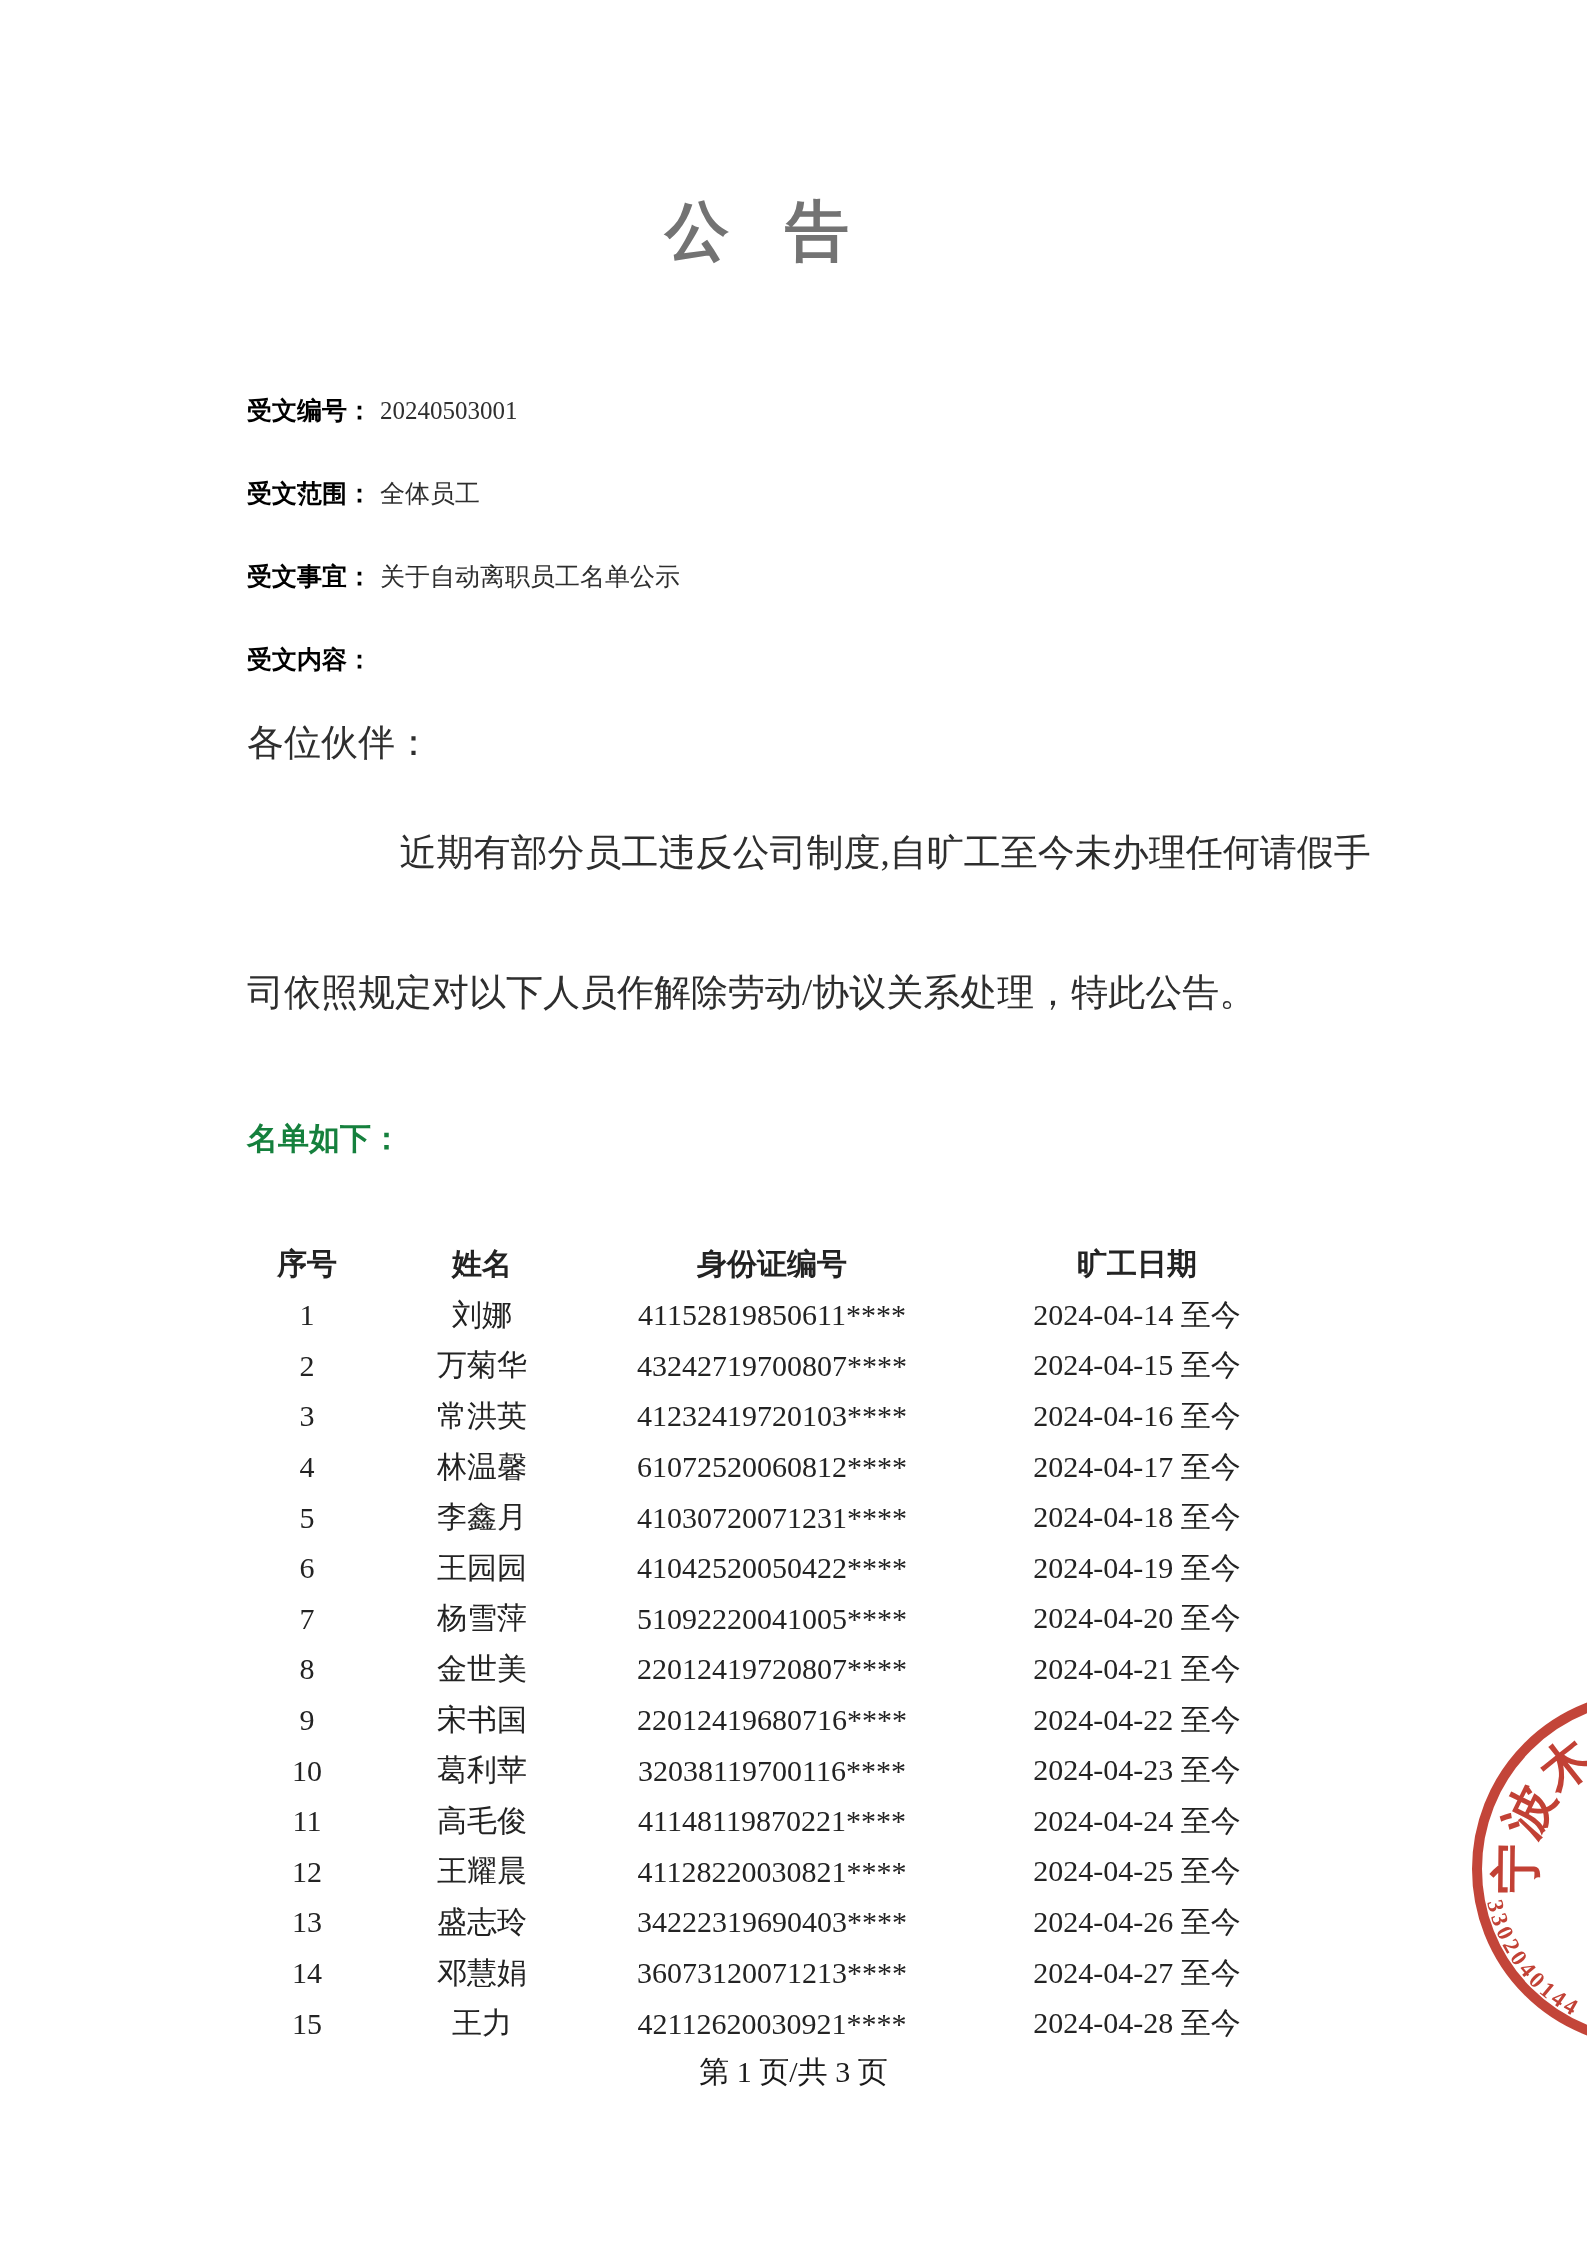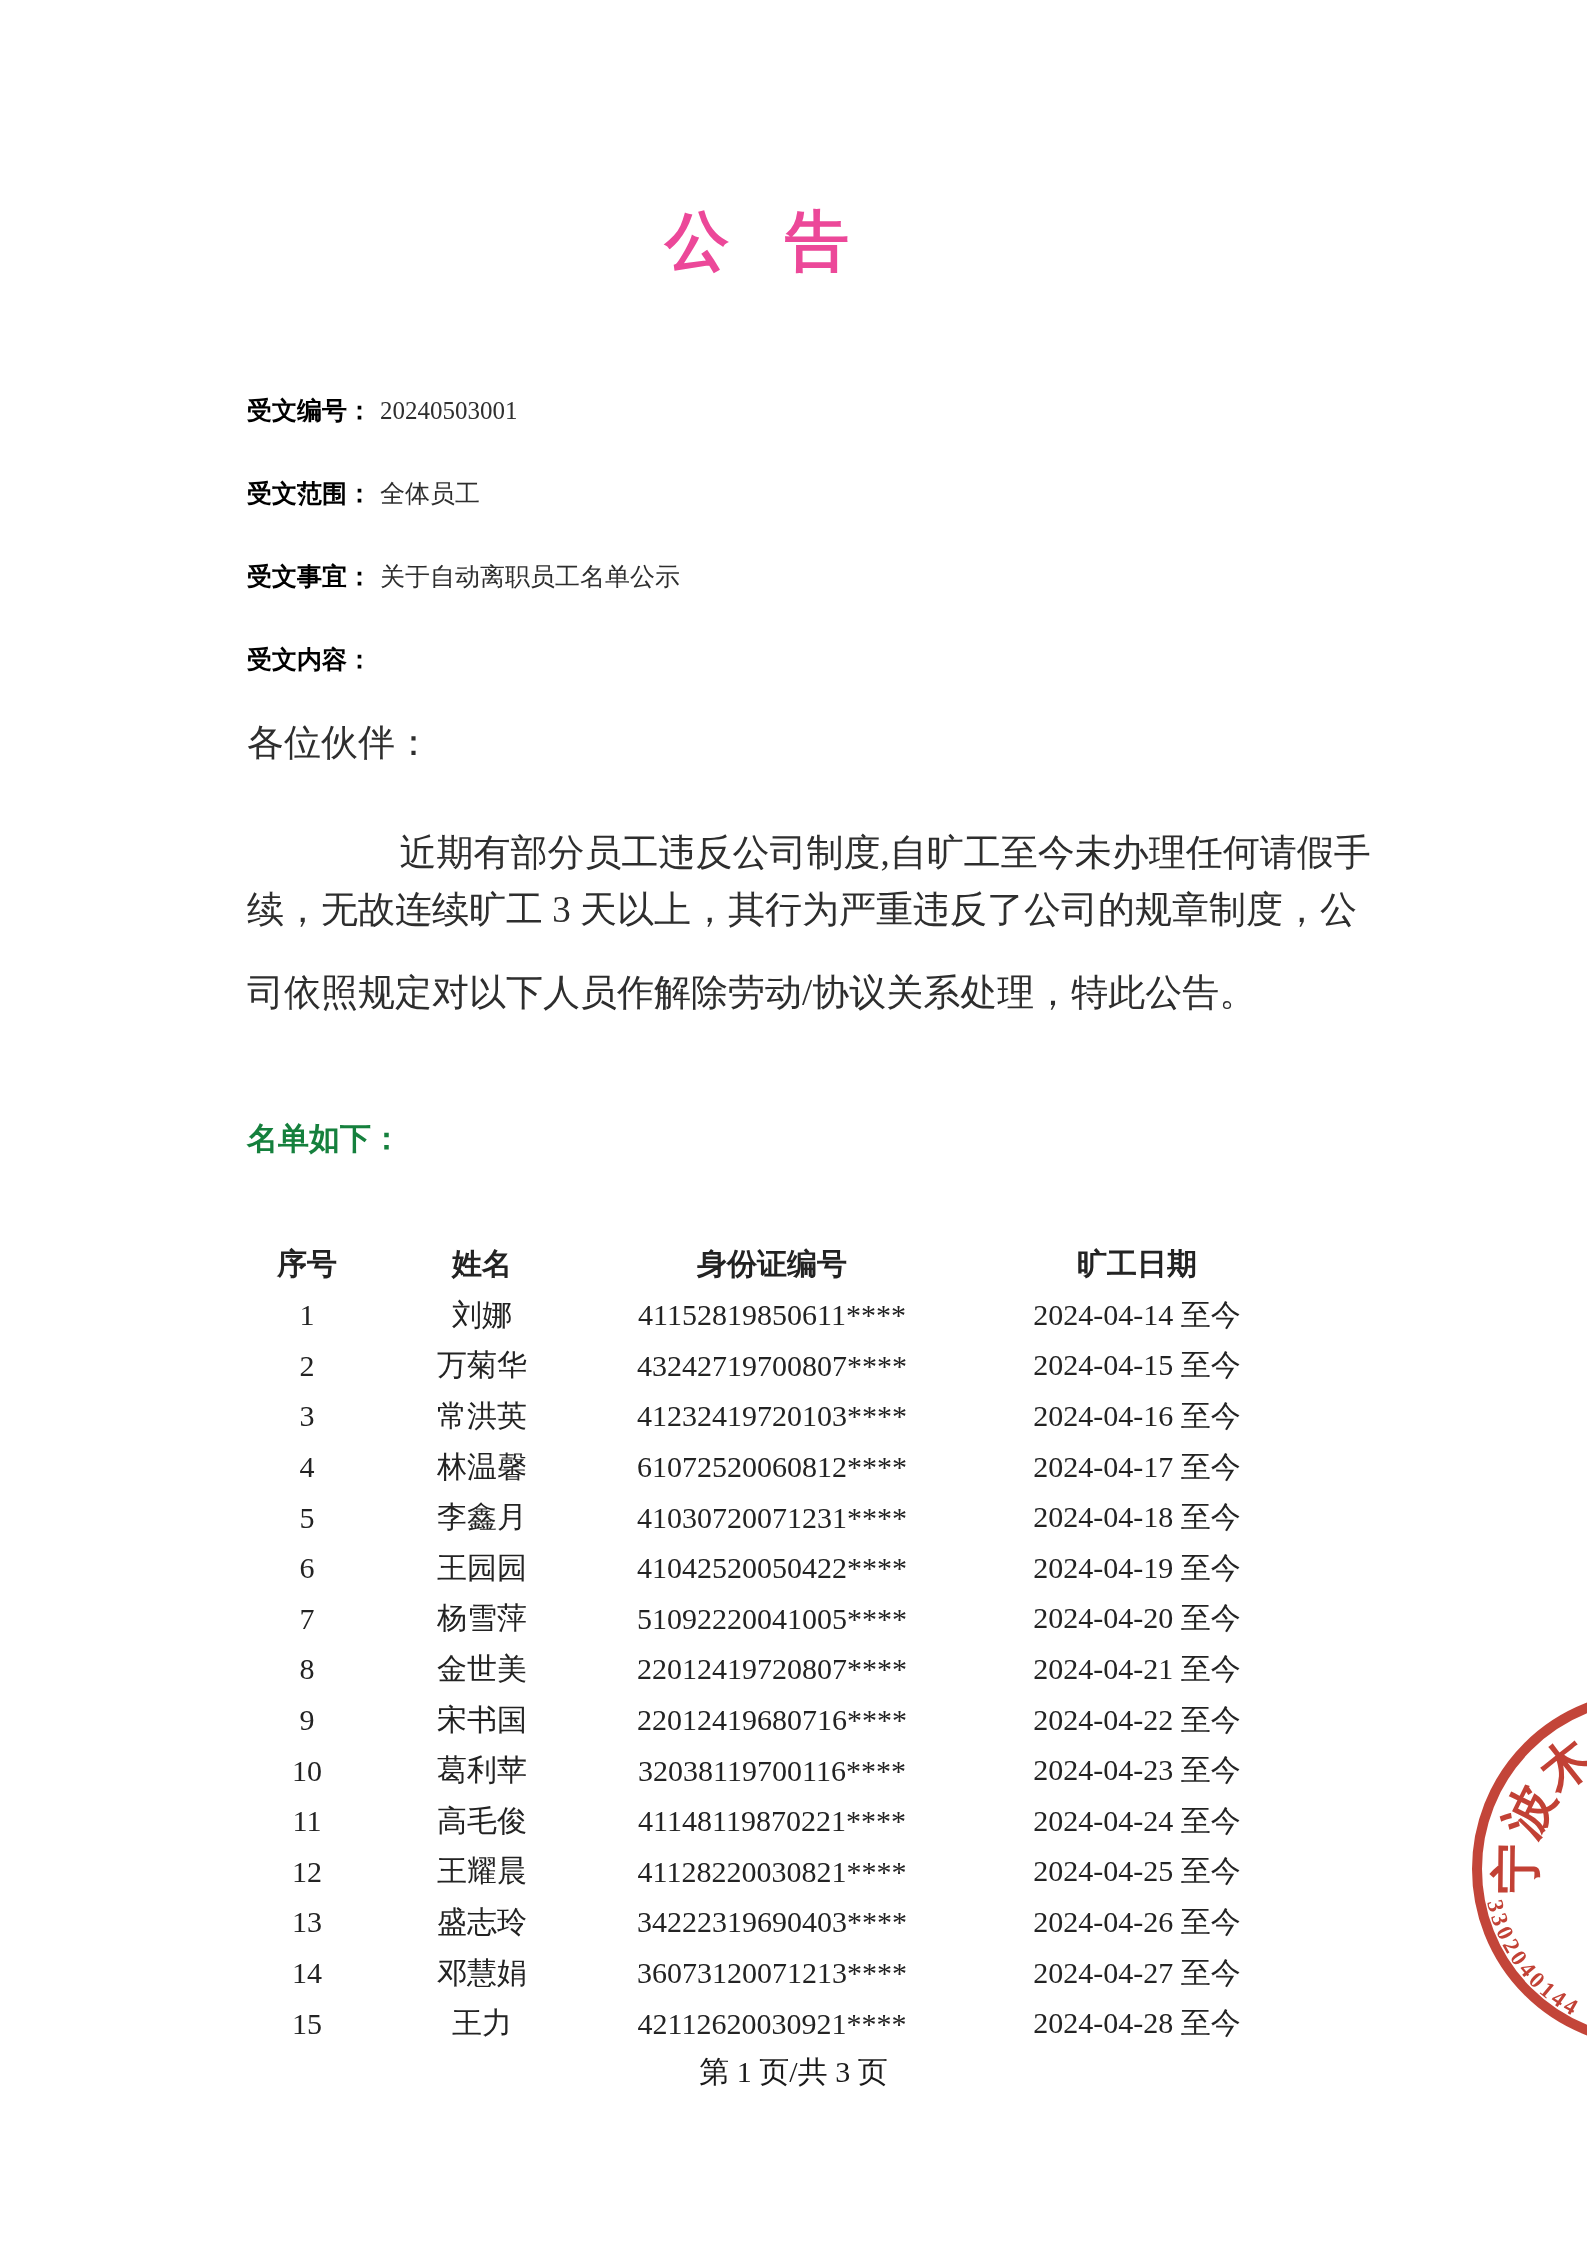--- a/index.html
+++ b/index.html
@@ -6,25 +6,25 @@
   #page{
     position:relative;
     width:1587px;height:2245px;
     background:#ffffff;
     overflow:hidden;
     font-family:"Liberation Serif","DejaVu Serif",serif;
     color:#1a1a1a;
   }
   .abs{position:absolute;}
   #title{
-    top:198px;left:0;width:1520px;
+    top:188px;left:0;width:1520px;
     text-align:center;
     font-size:64px;font-weight:800;
     letter-spacing:6px;word-spacing:28px;
-    color:#ec4899;
+    color:#737373;
   }
   .meta-row{
     left:247px;width:1200px;height:50px;
     font-size:25px;line-height:50px;
     white-space:nowrap;
   }
   .meta-label{font-weight:bold;color:#000;}
   .meta-value{font-weight:normal;color:#2e2e2e;margin-left:8px;}
   #salutation{
     top:718px;left:247px;
@@ -75,21 +75,20 @@
   <div class="abs meta-row" style="top:635px;">
     <span class="meta-label">受文内容：</span><span class="meta-value"></span>
   </div>
   <div class="abs meta-row" style="top:552px;">
     <span class="meta-label">受文事宜：</span><span class="meta-value">关于自动离职员工名单公示</span>
   </div>
 
   <div id="salutation" class="abs">各位伙伴：</div>
 
   <div class="abs body-line indent" style="top:828px;text-align:center;">近期有部分员工违反公司制度,自旷工至今未办理任何请假手</div>
-  <div class="abs body-line" style="top:885px;">续，无故连续旷工 3 天以上，其行为严重违反了公司的规章制度，公</div>
   <div class="abs body-line" style="top:968px;">司依照规定对以下人员作解除劳动/协议关系处理，特此公告。</div>
 
   <div id="list-intro" class="abs">名单如下：</div>
 
   <div id="table" class="abs">
     <div class="t-row header">
       <div class="t-cell c0">序号</div>
       <div class="t-cell c1">姓名</div>
       <div class="t-cell c2">身份证编号</div>
       <div class="t-cell c3">旷工日期</div>

